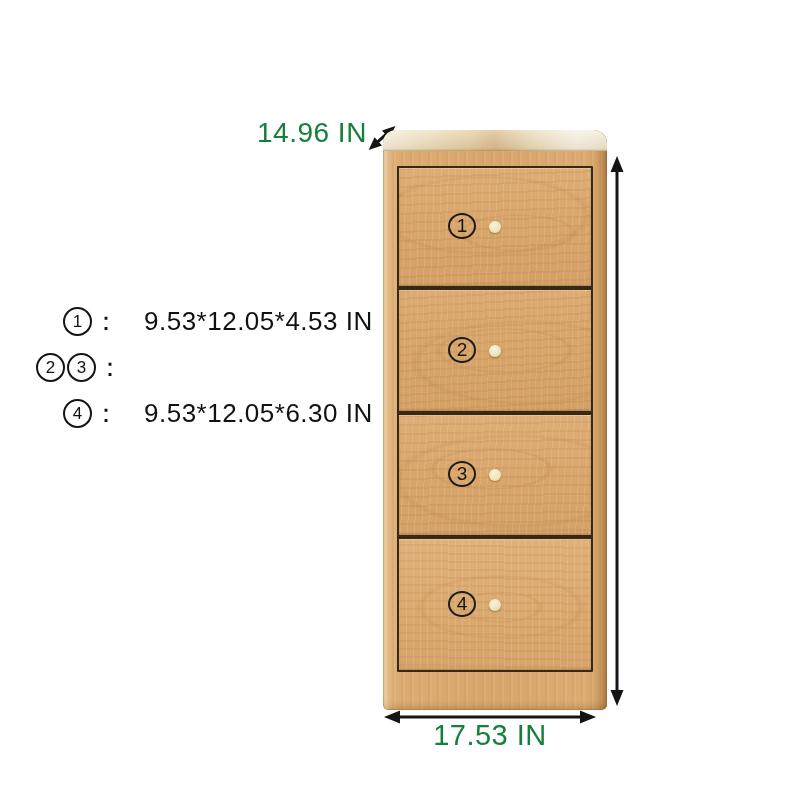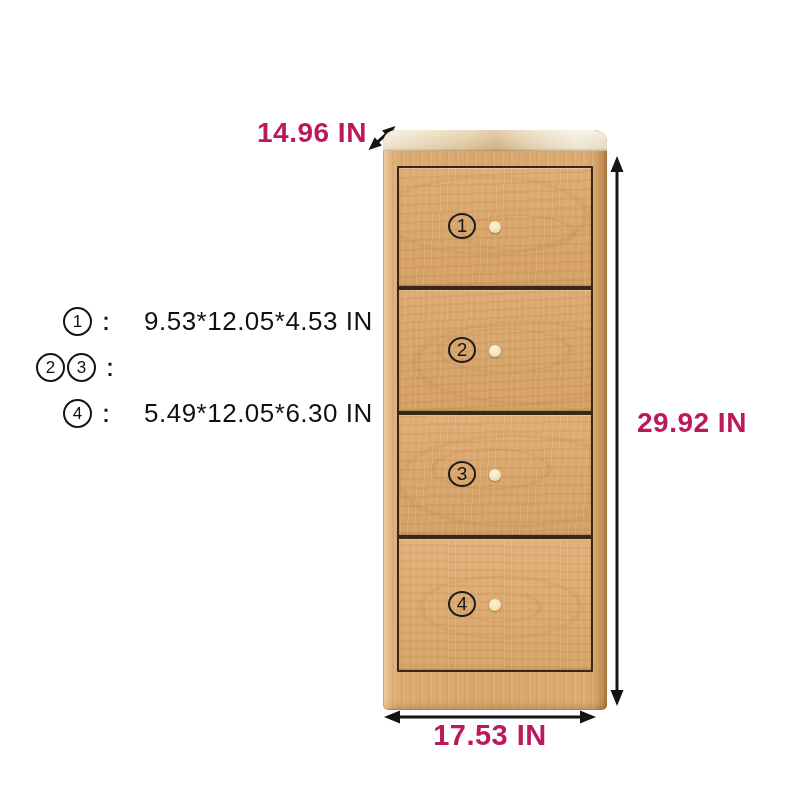--- a/index.html
+++ b/index.html
@@ -1,21 +1,21 @@
 <!DOCTYPE html>
 <html><head>
 <meta charset="utf-8">
 <style>
   html,body{margin:0;padding:0;background:#ffffff;}
   .canvas{
     position:relative;width:800px;height:800px;background:#ffffff;overflow:hidden;
     font-family:"Liberation Sans","DejaVu Sans",sans-serif;color:#1b1b1b;
   }
   
-  .dim-label{position:absolute;font-size:28px;letter-spacing:0.5px;color:#be185d;white-space:nowrap;font-weight:bold;}
+  .dim-label{position:absolute;font-size:28px;letter-spacing:0.5px;color:#15803d;white-space:nowrap;}
   .dim-label.depth{left:257px;top:117px;}
   .dim-label.height{left:637px;top:407px;}
   .dim-label.width{left:383px;top:719px;width:214px;text-align:center;font-size:29px;}
   
   .arrow-svg{position:absolute;}
   .arrow-svg.depth{left:362px;top:118px;}
   .arrow-svg.height{left:606px;top:155px;}
   .arrow-svg.width{left:383px;top:706px;}
   
   .spec-block{position:absolute;left:36px;top:298px;}
@@ -122,21 +122,21 @@
         <span class="badge">2</span>
         <span class="badge">3</span>
       </span>
       <span class="spec-colon">：</span>
     </div>
     <div class="spec-row">
       <span class="spec-badges">
         <span class="badge">4</span>
       </span>
       <span class="spec-colon">：</span>
-      <span class="spec-text">5.49*12.05*6.30 IN</span>
+      <span class="spec-text">9.53*12.05*6.30 IN</span>
     </div>
   </div>
 
   <div class="dim-label depth">14.96 IN</div>
   <svg class="arrow-svg depth" width="40" height="40" viewBox="0 0 40 40">
     <g transform="rotate(-42 20 20)">
       <line class="arrow-line" x1="12" y1="20" x2="28" y2="20"></line>
       <polygon class="arrow-head" points="2,20 15,14.5 15,25.5"></polygon>
       <polygon class="arrow-head" points="38,20 25,14.5 25,25.5"></polygon>
     </g>
@@ -162,21 +162,20 @@
         <span class="knob"></span>
       </div>
     </div>
   </div>
 
   <svg class="arrow-svg height" width="22" height="552" viewBox="0 0 22 552">
     <line class="arrow-line" x1="11" y1="14" x2="11" y2="538"></line>
     <polygon class="arrow-head" points="11,1 4.5,17 17.5,17"></polygon>
     <polygon class="arrow-head" points="11,551 4.5,535 17.5,535"></polygon>
   </svg>
-  <div class="dim-label height">29.92 IN</div>
 
   <svg class="arrow-svg width" width="214" height="22" viewBox="0 0 214 22">
     <line class="arrow-line" x1="14" y1="11" x2="200" y2="11"></line>
     <polygon class="arrow-head" points="1,11 17,4.5 17,17.5"></polygon>
     <polygon class="arrow-head" points="213,11 197,4.5 197,17.5"></polygon>
   </svg>
   <div class="dim-label width">17.53 IN</div>
 
 </div>
 

